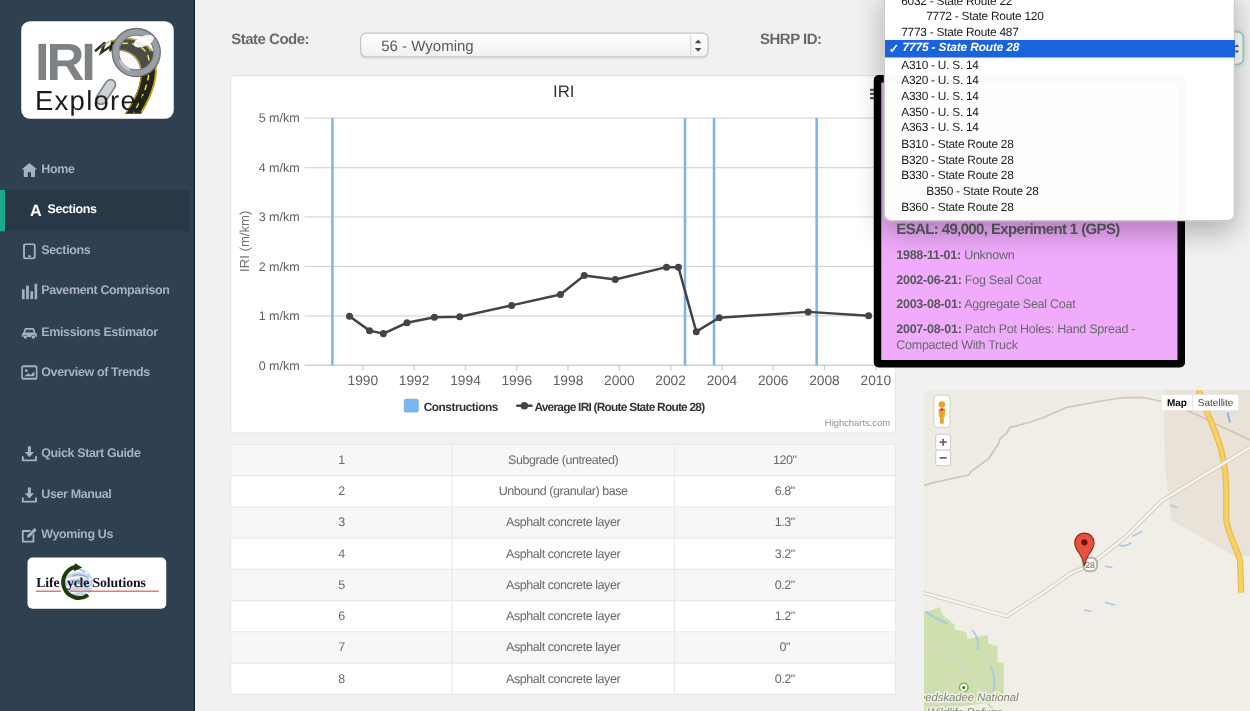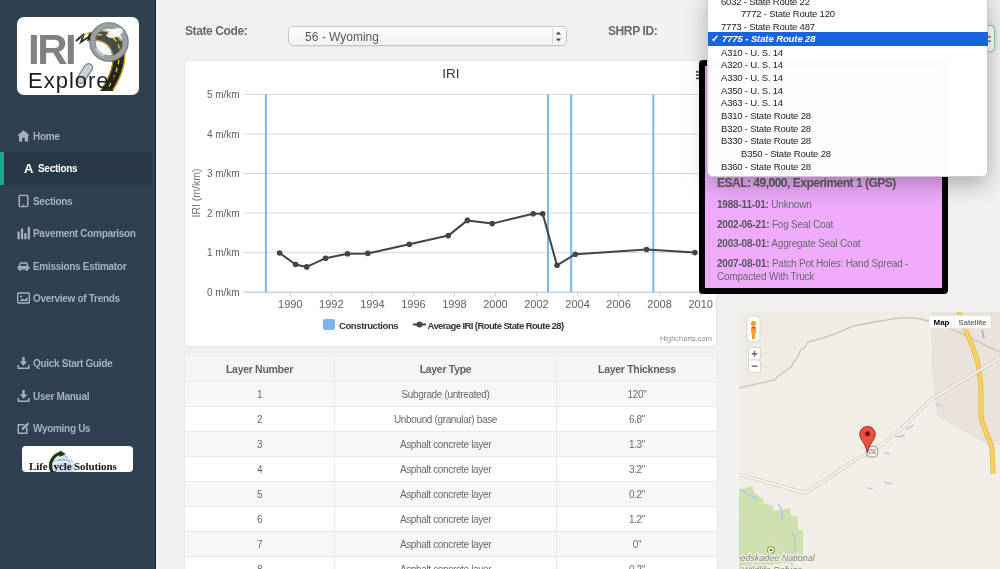--- a/index.html
+++ b/index.html
@@ -9,21 +9,21 @@
 
 
 #sidebar { position:absolute; left:0; top:0; width:156px; height:569px; background:#2f4050; border-right:1px solid #182032; }
 #logobox { position:absolute; left:17px; top:17px; width:122px; height:78px; background:#fff; border-radius:7px; overflow:hidden; }
 .mi { position:absolute; left:0; width:152px; height:33px; color:#a7b1c2; font-size:10px; font-weight:bold; letter-spacing:-0.3px; }
 .mi .ic { position:absolute; left:17px; top:50%; transform:translateY(-50%); width:13px; height:13px; }
 .mi .tx { position:absolute; left:33px; top:50%; transform:translateY(-50%); white-space:nowrap; }
 .mi.active { background:#293846; color:#fff; border-left:4px solid #19aa8d; }
 .mi.active .ic { left:18px; }
 .mi.active .tx { left:18px;margin-left:16px; }
-#lcsbox { position:absolute; left:21.7px; top:445.8px; width:111.6px; height:26px; background:#fff; border-radius:4px; overflow:hidden; }
+#lcsbox { position:absolute; left:21.7px; top:445.8px; width:111.6px; height:41px; background:#fff; border-radius:4px; overflow:hidden; }
 
 
 .ctl-label { position:absolute; font-size:12px; font-weight:bold; letter-spacing:-0.4px; color:#676a6c; line-height:13px; }
 #sel-state { position:absolute; left:288px; top:26px; width:279px; height:20px; background:linear-gradient(#ffffff,#f1f1f1); border:1px solid #c5c5c5; border-radius:5px; box-shadow:0 1px 1px rgba(0,0,0,0.06); }
 #sel-state .stx { position:absolute; left:16px; top:3px; font-size:12px; color:#58595b; }
 
 
 #chartpanel { position:absolute; left:184px; top:60px; width:533px; height:287px; background:#fff; border:1px solid #e4e5e7; border-radius:4px; }
 #infopanel { position:absolute; left:699px; top:60px; width:249px; height:234px; background:#f0abfc; border:6px solid #000000; border-radius:4px; overflow:hidden; }
 #infopanel .hd { position:absolute; left:12px; top:109.5px; font-size:12px; font-weight:bold; letter-spacing:-0.5px; color:#5b5e60; line-height:14px; }
@@ -244,25 +244,20 @@
 <div id="infopanel">
   <div class="hd">ESAL: 49,000, Experiment 1 (GPS)</div>
   <div class="ln" style="top:131.5px;"><b>1988-11-01:</b> Unknown</div>
   <div class="ln" style="top:151.5px;"><b>2002-06-21:</b> Fog Seal Coat</div>
   <div class="ln" style="top:171.2px;"><b>2003-08-01:</b> Aggregate Seal Coat</div>
   <div class="ln" style="top:190.9px;"><b>2007-08-01:</b> Patch Pot Holes: Hand Spread -<br>Compacted With Truck</div>
 </div>
 
 <table id="layertable">
   <tbody>
-        <tr>
-          <th style="width:150px;">Layer Number</th>
-          <th style="width:222px;">Layer Type</th>
-          <th style="width:161px;">Layer Thickness</th>
-        </tr>
   <tr class="odd">
           <td>1</td>
           <td>Subgrade (untreated)</td>
           <td>120"</td>
         </tr>
   <tr>
           <td>2</td>
           <td>Unbound (granular) base</td>
           <td>6.8"</td>
         </tr>

